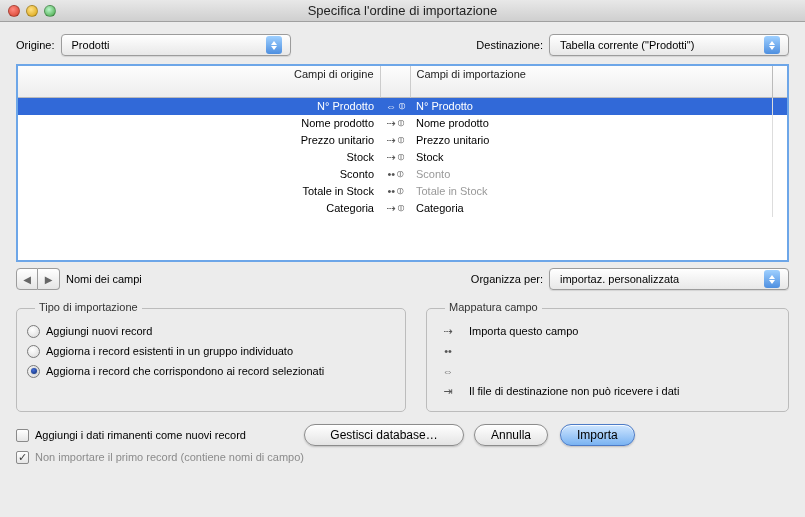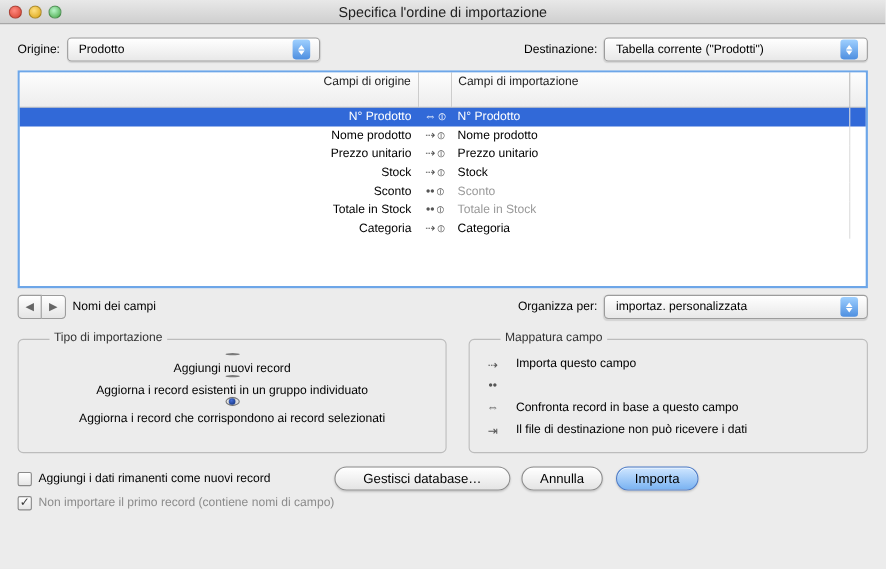--- a/index.html
+++ b/index.html
@@ -71,22 +71,22 @@
 .updown{ font-size:9px; letter-spacing:-1px;}
 .below-box{ display:flex; justify-content:space-between; align-items:center; margin-top:6px;}
 .stepper{ display:flex;}
 .step-btn{ width:22px;height:22px; background:linear-gradient(#fff,#e5e5e5); border:1px solid #9c9c9c; display:flex; align-items:center; justify-content:center; font-size:10px; color:#666;}
 .step-btn.left{ border-radius:4px 0 0 4px;}
 .step-btn.right{ border-radius:0 4px 4px 0; border-left:none;}
 .group-box{ margin-top:18px; display:flex; gap:20px; }
 .fieldset{ position:relative; border:1px solid #bcbcbc; border-radius:5px; padding:12px 10px 10px 10px;}
 .fieldset.left{ flex:0 0 390px;}
 .fieldset.right{ flex:1;}
-.legend{ position:absolute; top:-8px; left:28px; background:#ececec; padding:0 4px; color:#333; font-size:11px;}
-.radio-row{ display:flex; align-items:center; height:20px; gap:6px;flex-direction:column;}
+.legend{ position:absolute; top:-8px; left:18px; background:#ececec; padding:0 4px; color:#333; font-size:11px;}
+.radio-row{ display:flex; align-items:center; height:20px; gap:6px;}
 .radio-outer{ width:13px;height:13px;border-radius:50%;border:1px solid #7a7a7a;background:radial-gradient(circle at 40% 35%,#fff,#d8d8d8); display:flex; align-items:center; justify-content:center;}
 .radio-dot{ width:6px;height:6px;border-radius:50%; background:radial-gradient(circle at 40% 35%, #456ed8, #0a2a70); box-shadow:0 0 2px rgba(0,0,0,0.4);}
 .legend-row{ display:flex; align-items:center; height:20px; gap:10px;}
 .glyph-box{ width:22px; text-align:center; color:#555; font-size:11px;}
 .bottom-area{ margin-top:12px; }
 .check-row{ display:flex; align-items:center; gap:6px; height:22px;}
 .checkbox{ width:13px;height:13px;background:linear-gradient(#fff,#e6e6e6); border:1px solid #8a8a8a; border-radius:2px; display:flex; align-items:center; justify-content:center;}
 .checkmark{ font-size:11px; color:#3a3a3a; line-height:1;}
 .disabled{ color:#8b8b8b;}
 .buttons-row{ display:flex; justify-content:flex-end; gap:12px; align-items:center; }
@@ -114,21 +114,21 @@
   </div>
   <div class="titlebar-title">Specifica l'ordine di importazione</div>
 </div>
 
 <div class="content">
 
   <div class="top-selects">
     <div class="row">
       <span class="label">Origine:</span>
       <div class="aqua-select" style="width:230px;">
-        <span>Prodotto</span>
+        <span>Prodotti</span>
         <span class="cap">
             <span class="arrow-up"></span>
             <span class="arrow-down"></span>
           </span>
       </div>
     </div>
     <div class="row">
       <span class="label">Destinazione:</span>
       <div class="aqua-select" style="width:240px;">
         <span>Tabella corrente ("Prodotti")</span>
@@ -259,21 +259,20 @@
       <div id="legend-items">
           <div class="legend-row">
             <div class="glyph-box arrow-glyph">⇢</div>
             <span>Importa questo campo</span>
           </div>
           <div class="legend-row">
             <div class="glyph-box arrow-glyph">••</div>
           </div>
           <div class="legend-row">
             <div class="glyph-box arrow-glyph">⇔</div>
-            <span>Confronta record in base a questo campo</span>
           </div>
           <div class="legend-row">
             <div class="glyph-box arrow-glyph">⇥</div>
             <span>Il file di destinazione non può ricevere i dati</span>
           </div>
         </div>
     </div>
   </div>
 
   <div class="bottom-area">

